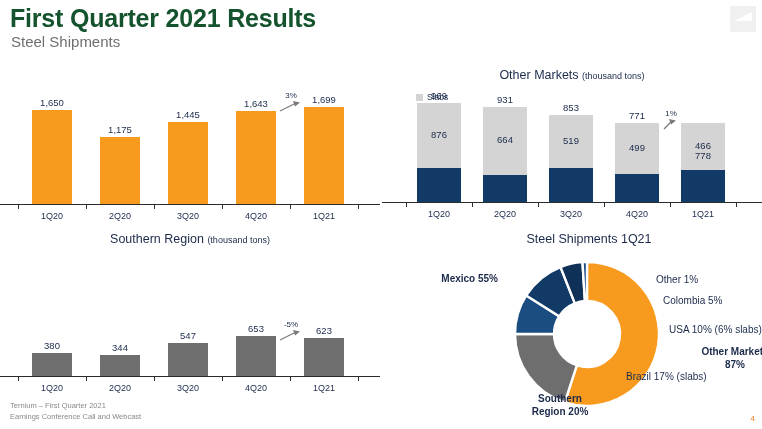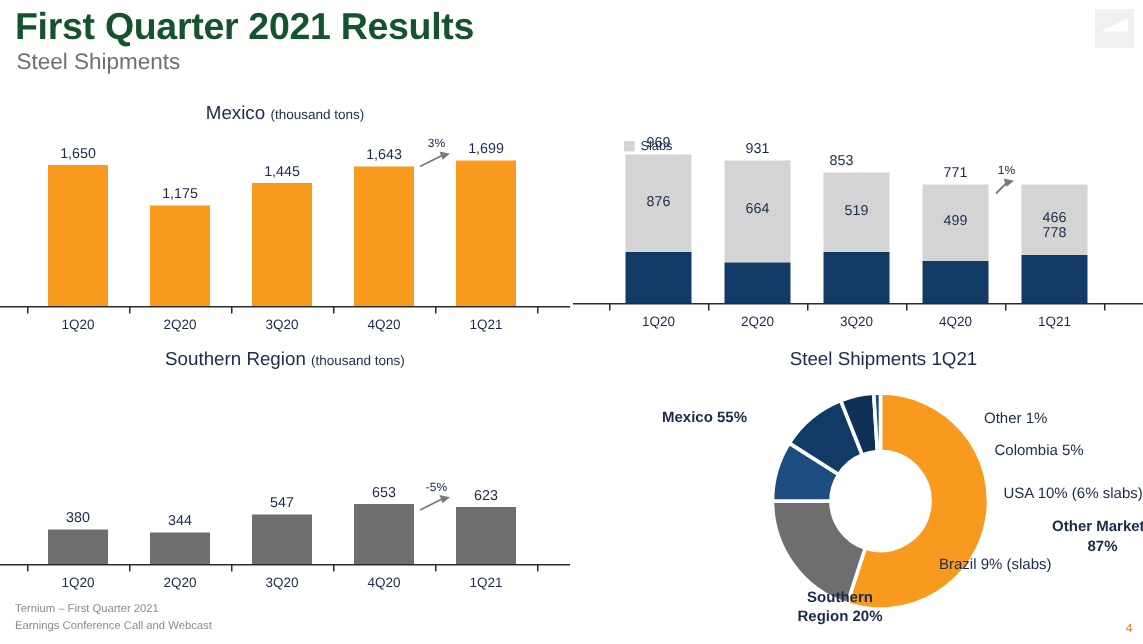--- a/index.html
+++ b/index.html
@@ -93,24 +93,20 @@
 
 <div class="slide">
 
   <div class="title">First Quarter 2021 Results</div>
   <div class="subtitle">Steel Shipments</div>
   <div class="corner-logo">
     <div class="tri"></div>
   </div>
 
   <div class="chart" id="c-mexico" style="left:0px;top:68px;width:380px;height:155px;">
-    <div class="chart-title">
-      <span>Mexico</span>
-      <span class="unit">(thousand tons)</span>
-    </div>
     <div class="plot" id="p-mexico">
         <div class="bar bar-orange" style="left:32px;top:42px;width:40px;height:94px;"></div>
         <div class="val" style="left:22px;top:29px;width:60px;">1,650</div>
         <div class="bar bar-orange" style="left:100px;top:69px;width:40px;height:67px;"></div>
         <div class="val" style="left:90px;top:56px;width:60px;">1,175</div>
         <div class="bar bar-orange" style="left:168px;top:54px;width:40px;height:82px;"></div>
         <div class="val" style="left:158px;top:41px;width:60px;">1,445</div>
         <div class="bar bar-orange" style="left:236px;top:43px;width:40px;height:93px;"></div>
         <div class="val" style="left:226px;top:30px;width:60px;">1,643</div>
         <div class="bar bar-orange" style="left:304px;top:39px;width:40px;height:97px;"></div>
@@ -129,36 +125,40 @@
         <div class="cat" style="left:294px;top:143px;width:60px;">1Q21</div>
         <div class="delta" style="left:278px;top:23px;width:26px;text-align:center;">3%</div>
         <svg class="arrow-svg" width="22" height="14" style="left:279px;top:32px;">
           <path d="M1 11 L17 3" stroke="#7a7a7a" stroke-width="1.2" fill="none"></path>
           <path d="M14 1 L21 2.5 L16 6.5 Z" fill="#7a7a7a"></path>
         </svg>
       </div>
   </div>
 
   <div class="chart" id="c-other" style="left:382px;top:68px;width:380px;height:155px;">
+    <div class="chart-title">
+      <span>Other Markets</span>
+      <span class="unit">(thousand tons)</span>
+    </div>
     <div class="legend" style="left:34px;top:24px;">
       <span class="swatch"></span>
       <span>Slabs</span>
     </div>
     <div class="plot" id="p-other">
         <div class="bar bar-slab" style="left:35px;top:35px;width:44px;height:65px;"></div>
         <div class="bar bar-blue" style="left:35px;top:100px;width:44px;height:34px;"></div>
         <div class="val" style="left:27px;top:22px;width:60px;">969</div>
         <div class="val-inner" style="left:27px;top:60.5px;width:60px;">876</div>
         <div class="bar bar-slab" style="left:101px;top:39px;width:44px;height:68px;"></div>
         <div class="bar bar-blue" style="left:101px;top:107px;width:44px;height:27px;"></div>
         <div class="val" style="left:93px;top:26px;width:60px;">931</div>
         <div class="val-inner" style="left:93px;top:66px;width:60px;">664</div>
         <div class="bar bar-slab" style="left:167px;top:47px;width:44px;height:53px;"></div>
         <div class="bar bar-blue" style="left:167px;top:100px;width:44px;height:34px;"></div>
-        <div class="val" style="left:149px;top:34px;width:60px;">853</div>
+        <div class="val" style="left:159px;top:34px;width:60px;">853</div>
         <div class="val-inner" style="left:159px;top:66.5px;width:60px;">519</div>
         <div class="bar bar-slab" style="left:233px;top:55px;width:44px;height:51px;"></div>
         <div class="bar bar-blue" style="left:233px;top:106px;width:44px;height:28px;"></div>
         <div class="val" style="left:225px;top:42px;width:60px;">771</div>
         <div class="val-inner" style="left:225px;top:73.5px;width:60px;">499</div>
         <div class="bar bar-slab" style="left:299px;top:55px;width:44px;height:47px;"></div>
         <div class="bar bar-blue" style="left:299px;top:102px;width:44px;height:32px;"></div>
         <div class="val" style="left:291px;top:42px;width:60px;margin-top:40px;">778</div>
         <div class="val-inner" style="left:291px;top:71.5px;width:60px;">466</div>
         <div class="axis" style="top:134px;"></div>
@@ -230,21 +230,21 @@
         </svg></div>
 
     <div class="donut-label bold right" style="left:-28px;top:40px;width:106px;">Mexico 55%</div>
 
     <div class="donut-label" style="left:236px;top:41px;">Other 1%</div>
 
     <div class="donut-label" style="left:243px;top:62px;">Colombia 5%</div>
 
     <div class="donut-label" style="left:249px;top:91px;">USA 10% (6% slabs)</div>
 
-    <div class="donut-label" style="left:206px;top:138px;">Brazil 9% (slabs)</div>
+    <div class="donut-label" style="left:206px;top:138px;">Brazil 17% (slabs)</div>
 
     <div class="donut-label bold center" style="left:268px;top:113px;width:94px;">
       <div>Other Markets</div>
       <div>87%</div>
     </div>
 
     <div class="donut-label bold center" style="left:86px;top:160px;width:108px;">
       <div>Southern</div>
       <div>Region 20%</div>
     </div>

